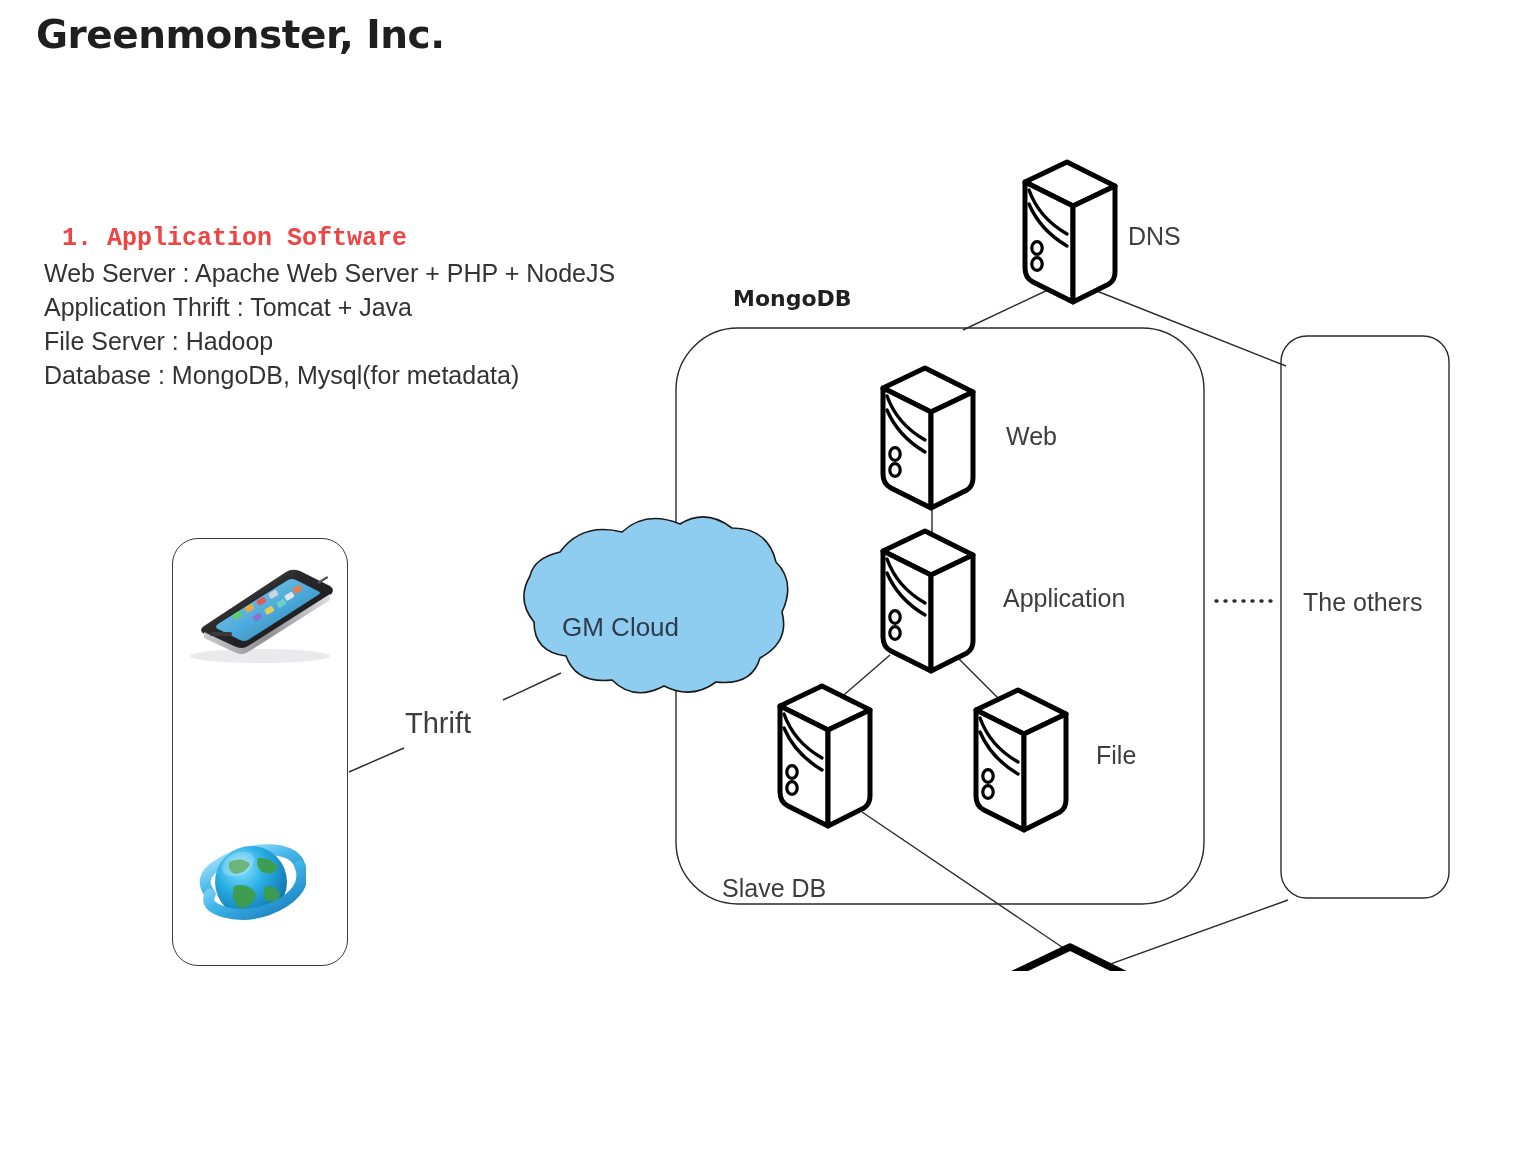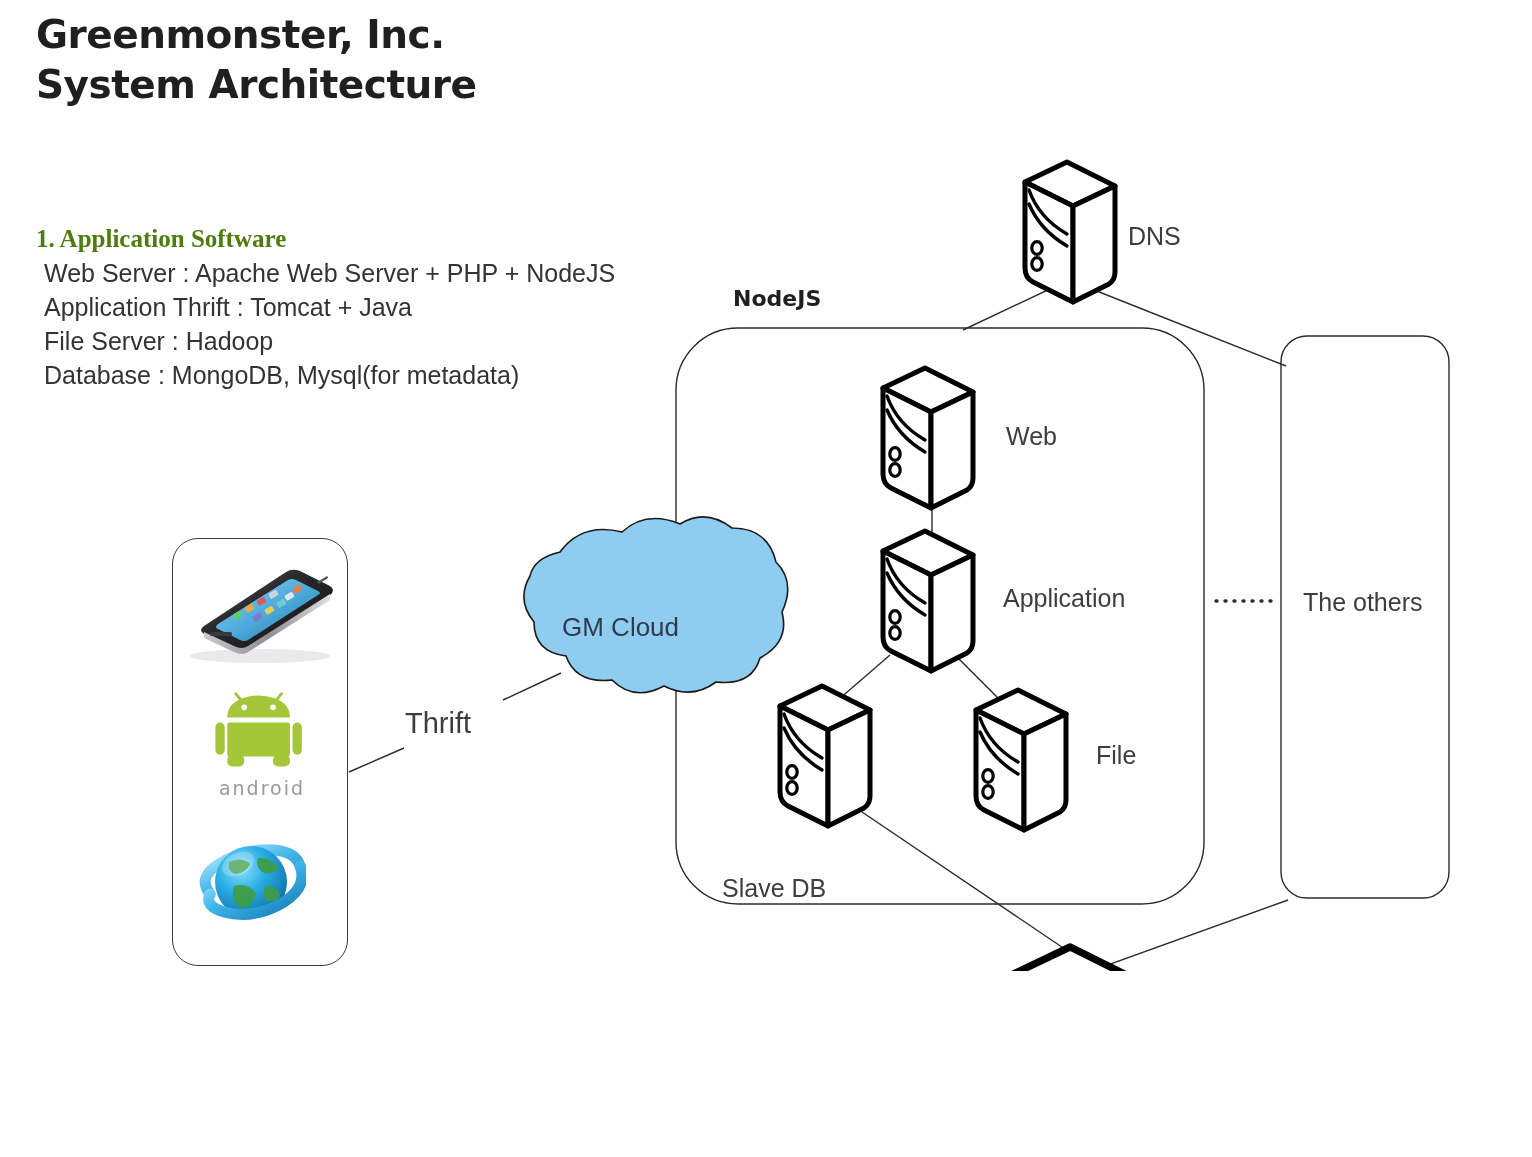--- a/index.html
+++ b/index.html
@@ -42,26 +42,27 @@
     white-space: nowrap;
   }
 
   
   .software-block {
     position: absolute;
     left: 36px;
     top: 222px;
   }
   .software-heading {
-    font-family: Liberation Serif, serif;
+    font-family: Liberation Mono, monospace;
     font-weight: bold;
     font-size: 25px;
     line-height: 34px;
-    color: #4d7c0f;
-    white-space: nowrap;
+    color: #ef4444;
+    white-space: nowrap;
+    margin-left: 26px;
   }
   .software-item {
     font-family: "Liberation Sans", sans-serif;
     font-size: 25px;
     line-height: 34px;
     color: #333333;
     white-space: nowrap;
     padding-left: 8px;
   }
 
@@ -138,21 +139,20 @@
     height: 108px;
   }
 </style>
 </head>
 <body>
 
 <div id="canvas">
 
   <div class="title-block">
     <div class="title-line">Greenmonster, Inc.</div>
-    <div class="title-line">System Architecture</div>
   </div>
 
   <div class="software-block">
     <div class="software-heading">1. Application Software</div>
     <div class="software-item">Web Server : Apache Web Server + PHP + NodeJS</div>
     <div class="software-item">Application Thrift : Tomcat + Java</div>
     <div class="software-item">File Server : Hadoop</div>
     <div class="software-item">Database : MongoDB, Mysql(for metadata)</div>
   </div>
 
@@ -279,26 +279,20 @@
         <rect x="110" y="44" width="9" height="6" rx="1.6" fill="#eaeaef" transform="rotate(-31 110 44)"></rect>
         <rect x="118" y="37" width="9" height="6" rx="1.6" fill="#f27c3b" transform="rotate(-31 118 37)"></rect>
       </g>
 
       <rect x="143" y="30" width="12" height="2.4" rx="1.2" fill="#55555a" transform="rotate(-31 143 30)"></rect>
 
       <rect x="36" y="80" width="22" height="4" rx="1.6" fill="#3a3a3e"></rect>
     </svg>
   </div>
 
-  <div class="android-wrap">
-    <svg viewBox="-12 0 118 92" width="100" height="82">
-      <use href="#android-robot" x="0" y="0"></use>
-    </svg>
-    <div class="android-word">android</div>
-  </div>
 
   <div class="globe-wrap">
     <svg viewBox="0 0 110 108" width="110" height="108">
       <defs>
         <radialGradient id="globeG" cx="36%" cy="30%" r="76%">
           <stop offset="0%" stop-color="#8fe3ff"></stop>
           <stop offset="45%" stop-color="#29aee4"></stop>
           <stop offset="100%" stop-color="#0d6fa8"></stop>
         </radialGradient>
         <linearGradient id="ringG" x1="0" y1="0" x2="1" y2="1">
@@ -316,21 +310,21 @@
       <path d="M 62 34 Q 76 33 82 44 Q 76 52 66 48 Q 59 42 62 34 Z" fill="#3f9c43" opacity="0.92"></path>
       <path d="M 38 62 Q 52 58 60 70 Q 56 84 44 84 Q 34 76 38 62 Z" fill="#3f9c43" opacity="0.92"></path>
       <path d="M 70 62 Q 82 62 84 72 Q 78 80 70 76 Q 65 70 70 62 Z" fill="#3f9c43" opacity="0.92"></path>
 
       <ellipse cx="42" cy="40" rx="17" ry="11" fill="#ffffff" opacity="0.22" transform="rotate(-26 42 40)"></ellipse>
 
       <path d="M 104 42 Q 112 62 88 78 Q 58 96 28 88 Q 8 82 14 70" fill="none" stroke="url(#ringG)" stroke-width="11" stroke-linecap="round"></path>
     </svg>
   </div>
 
-  <div class="region-label" style="left:733px; top:286px;">NodeJS</div>
+  <div class="region-label" style="left:733px; top:286px;">MongoDB</div>
 
   <div class="cloud-label" style="left:562px; top:612px;">GM Cloud</div>
 
   <div class="edge-label" style="left:405px; top:707px;">Thrift</div>
 
   <div class="node-label" style="left:1128px; top:222px;">DNS</div>
 
   <div class="node-label" style="left:1006px; top:422px;">Web</div>
 
   <div class="node-label" style="left:1003px; top:584px;">Application</div>

